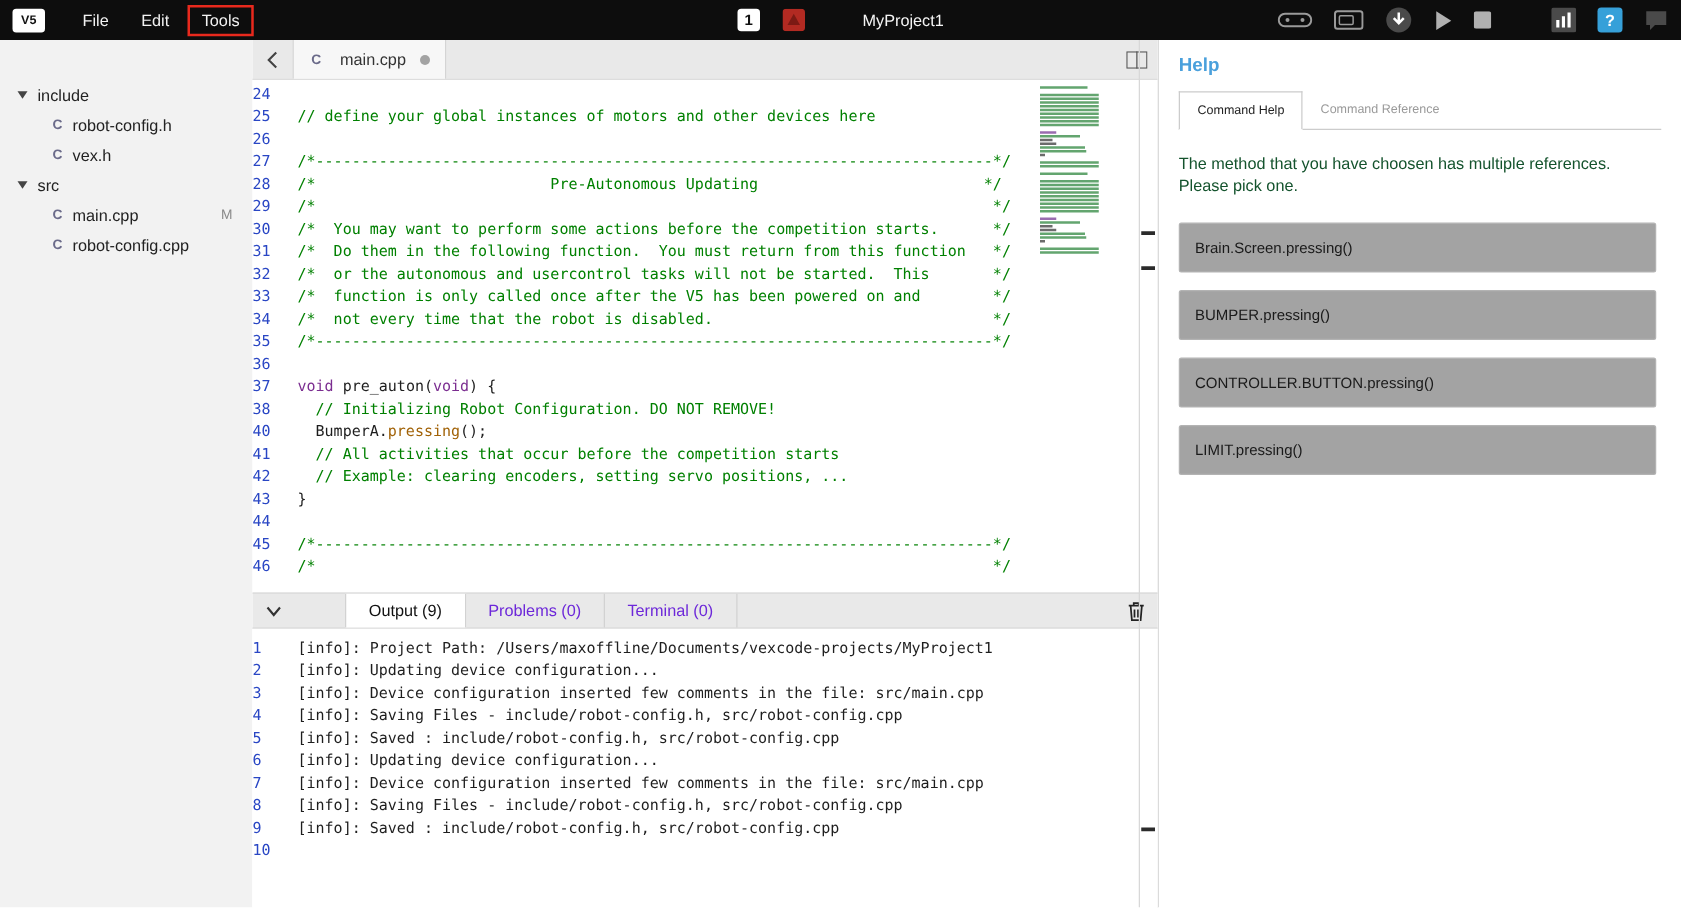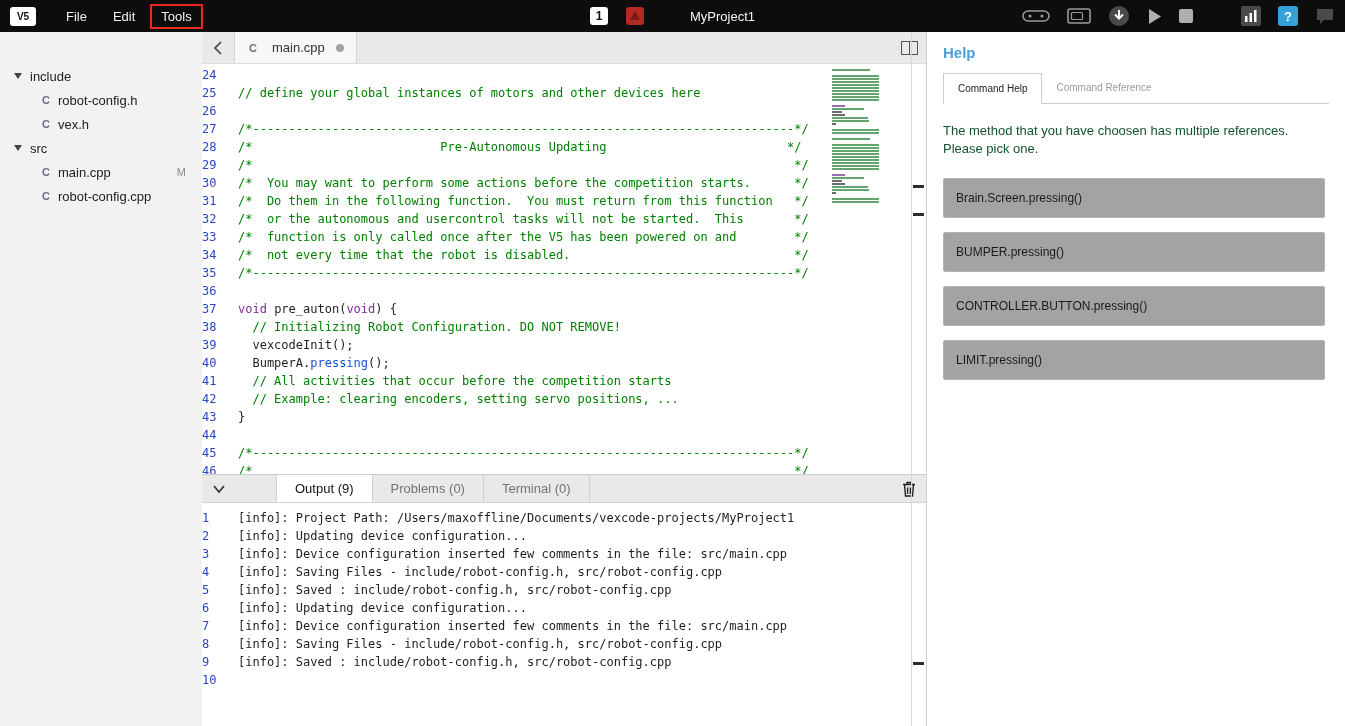--- a/index.html
+++ b/index.html
@@ -41,35 +41,35 @@
   .editor-tab { display: flex; align-items: center; background: #f7f7f7; border-left: 1px solid #d4d4d4; border-right: 1px solid #d4d4d4; padding: 0 12px; gap: 7px; font-size: 13px; color: #333; }
   .mod-dot { width: 8px; height: 8px; border-radius: 50%; background: #a3a3a3; margin-left: 4px; }
   .split-btn { margin-left: auto; margin-right: 8px; display: flex; align-items: center; }
 
   .code-area { height: 410px; overflow: hidden; padding-top: 2px; position: relative; flex: none; }
   .cline { display: flex; height: 18px; align-items: center; }
   .gutter { width: 36px; flex: none; text-align: left; padding-right: 9px; color: #2946c4; font: 12px/18px "DejaVu Sans Mono", monospace; }
   .ctext { white-space: pre; font: 12px/18px "DejaVu Sans Mono", monospace; }
   .cm { color: #008000; }
   .kw { color: #7b2d90; }
-  .fn { color: #1d4ed8; }
+  .fn { color: #a16207; }
   .pl { color: #1e1e1e; }
 
   .minimap { position: absolute; left: 630px; top: 2px; width: 52px; }
   .mm-line { height: 2px; margin-bottom: 1px; }
 
   .vtrack { position: absolute; left: 709px; top: 0; bottom: 0; width: 1px; background: #d8d8d8; }
   .scroll-marker { position: absolute; left: 711px; width: 11px; height: 3px; background: #2b2b2b; }
 
   
   .bottom-panel { height: 252px; border-top: 1px solid #cdcdcd; display: flex; flex-direction: column; flex: none; }
   .bp-tabs { height: 28px; background: #e9e9e9; display: flex; align-items: stretch; border-bottom: 1px solid #d5d5d5; flex: none; gap: 40px; }
   .bp-collapse { width: 34px; display: flex; align-items: center; justify-content: center; }
   .bp-tab-list { display: flex; }
-  .bp-tab { padding: 0 18px; font-size: 13px; color: #737373; display: flex; align-items: center; border-right: 1px solid #d2d2d2; }
+  .bp-tab { padding: 0 18px; font-size: 13px; color: #6d28d9; display: flex; align-items: center; border-right: 1px solid #d2d2d2; }
   .bp-tab.active { background: #fff; border-left: 1px solid #d2d2d2; color: #111; }
   .bp-trash { margin-left: auto; margin-right: 10px; display: flex; align-items: center; }
   .output-area { flex: 1; overflow: hidden; padding-top: 6px; background: #fff; }
 
   
   .help-panel { flex: 1; border-left: 1px solid #cfcfcf; background: #fff; display: flex; flex-direction: column; }
   .help-head { padding: 12px 16px 0 16px; }
   .help-title { color: #4aa0dc; font-size: 15px; font-weight: bold; }
   .help-tabs { display: flex; border-bottom: 1px solid #ccc; margin-top: 12px; padding: 0 0; }
   .help-tab { padding: 9px 14px; font-size: 10px; color: #9a9a9a; }
@@ -256,24 +256,20 @@
             </div>
             <div class="cline">
               <span class="gutter">37</span>
               <span class="ctext"><span class="kw">void</span><span class="pl"> pre_auton(</span><span class="kw">void</span><span class="pl">) {</span></span>
             </div>
             <div class="cline">
               <span class="gutter">38</span>
               <span class="ctext"><span class="cm">  // Initializing Robot Configuration. DO NOT REMOVE!</span></span>
             </div>
             <div class="cline">
-              <span class="gutter">39</span>
-              <span class="ctext"><span class="pl">  vexcodeInit();</span></span>
-            </div>
-            <div class="cline">
               <span class="gutter">40</span>
               <span class="ctext"><span class="pl">  BumperA.</span><span class="fn">pressing</span><span class="pl">();</span></span>
             </div>
             <div class="cline">
               <span class="gutter">41</span>
               <span class="ctext"><span class="cm">  // All activities that occur before the competition starts</span></span>
             </div>
             <div class="cline">
               <span class="gutter">42</span>
               <span class="ctext"><span class="cm">  // Example: clearing encoders, setting servo positions, ...</span></span>

